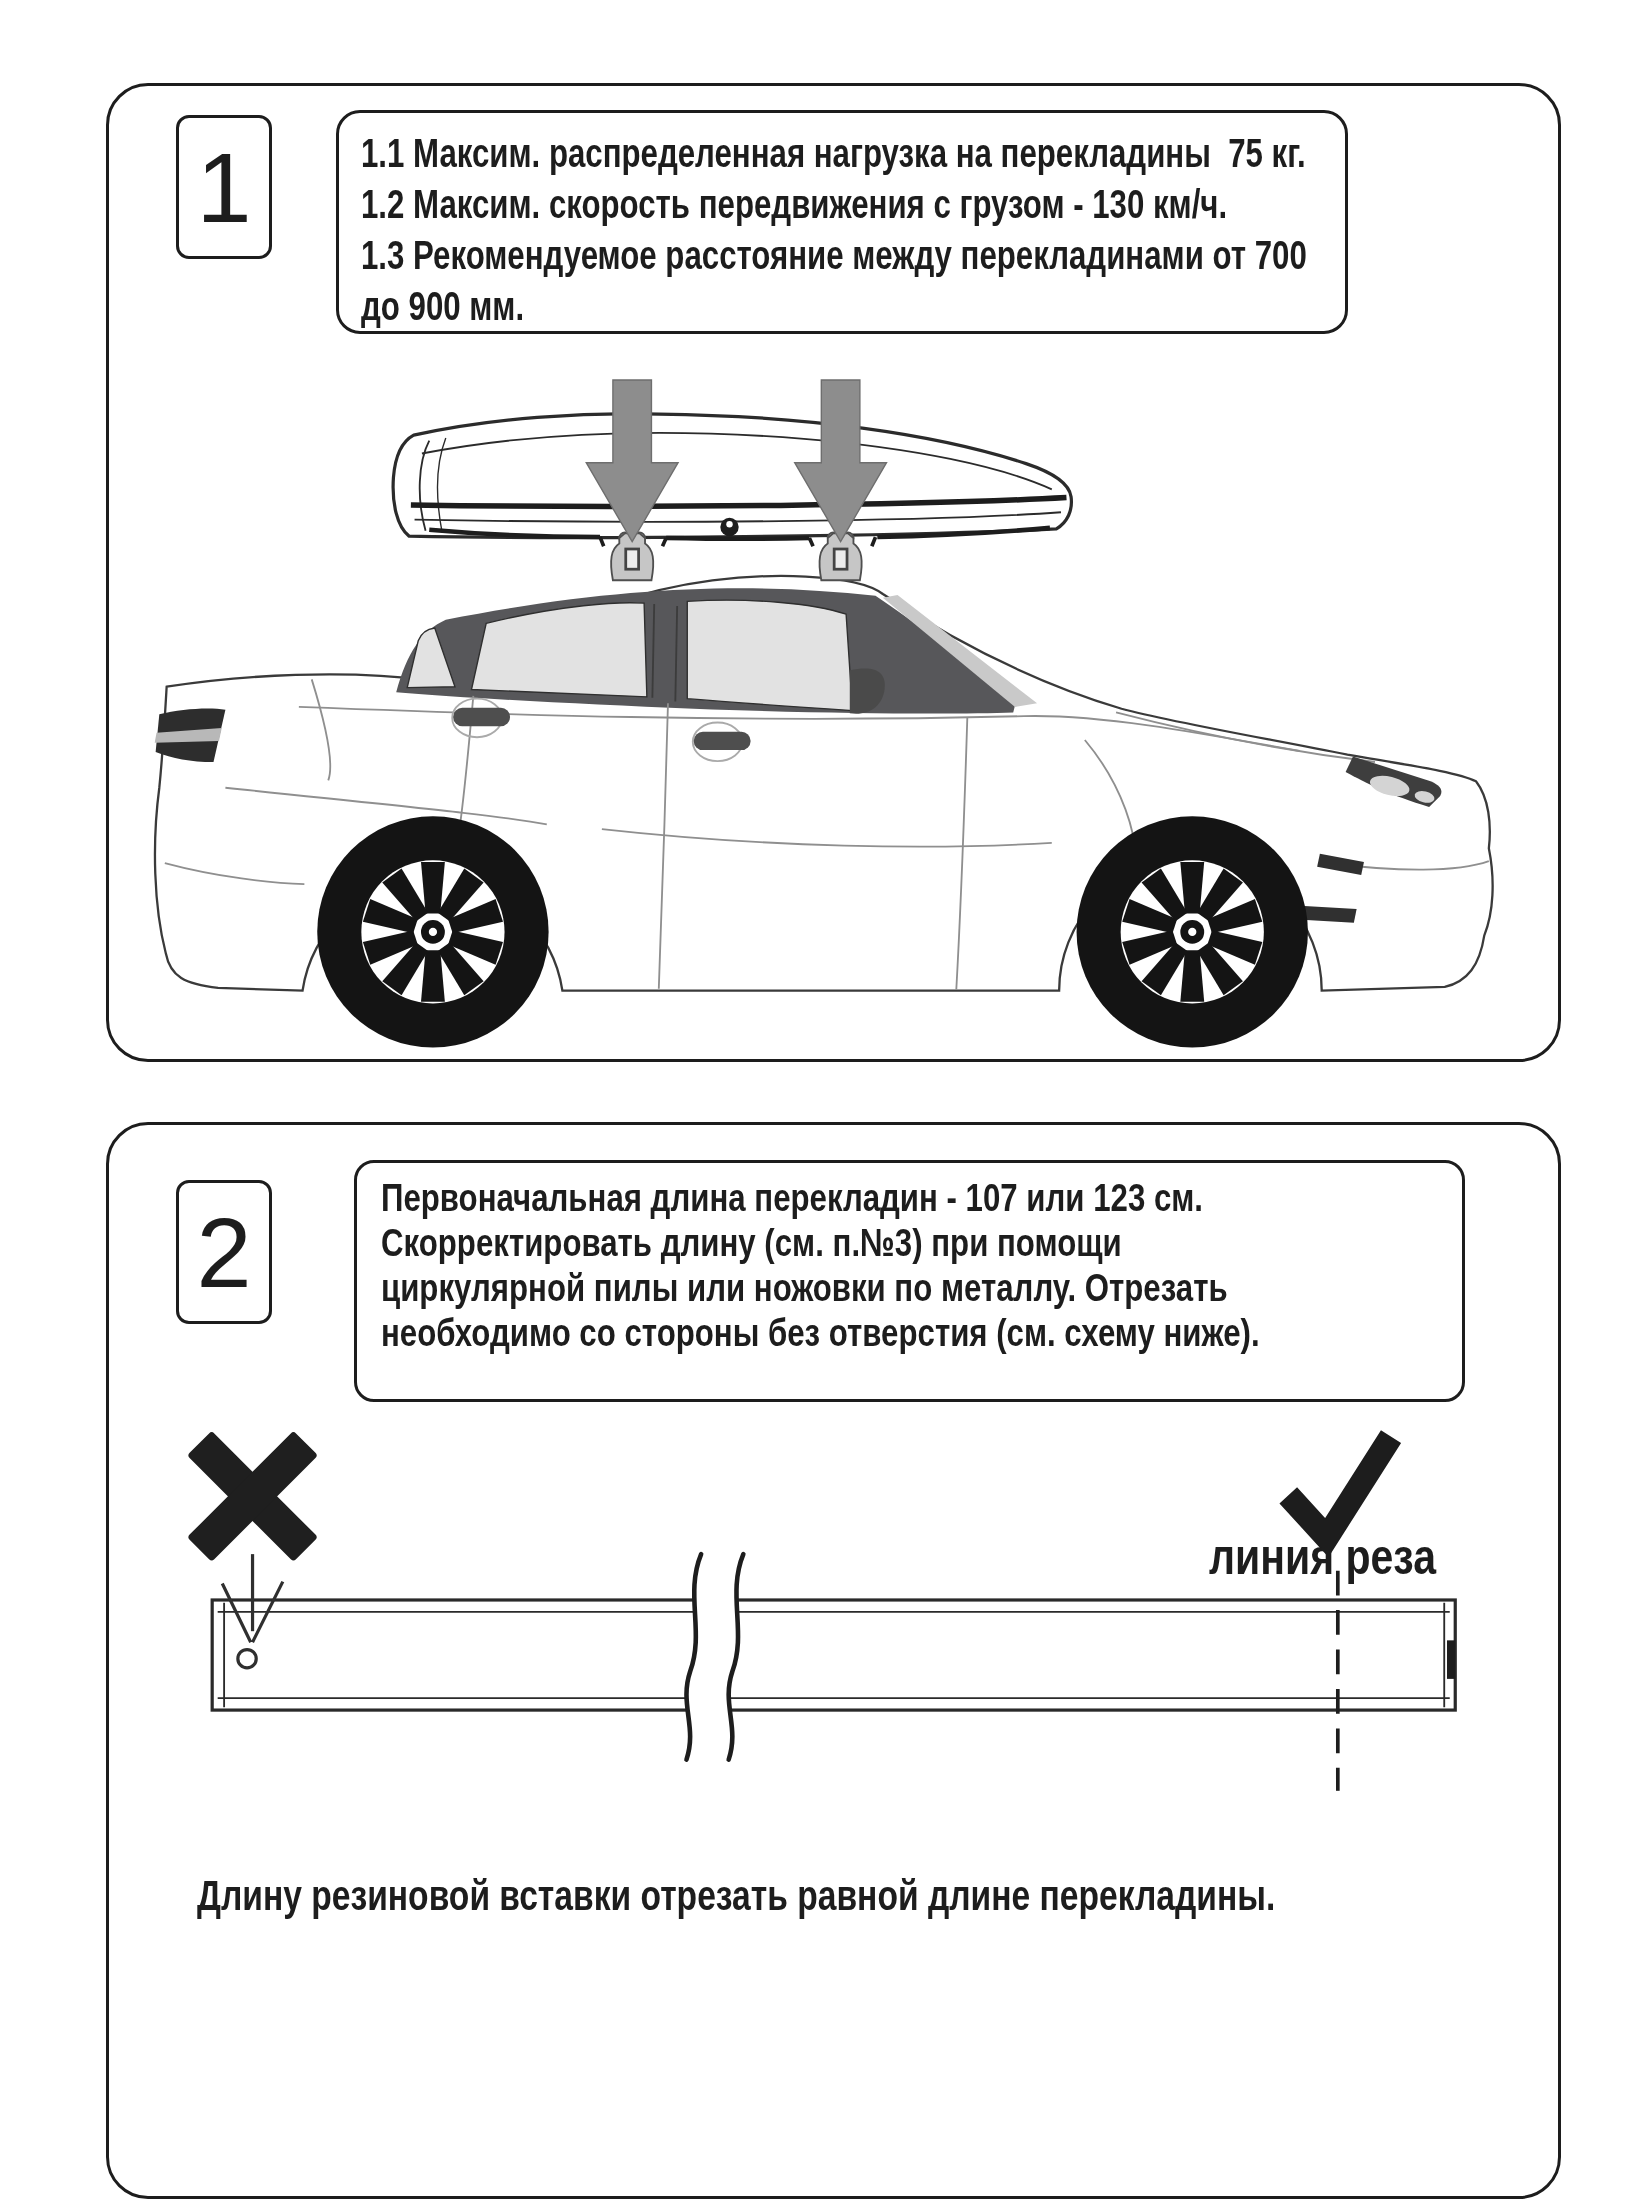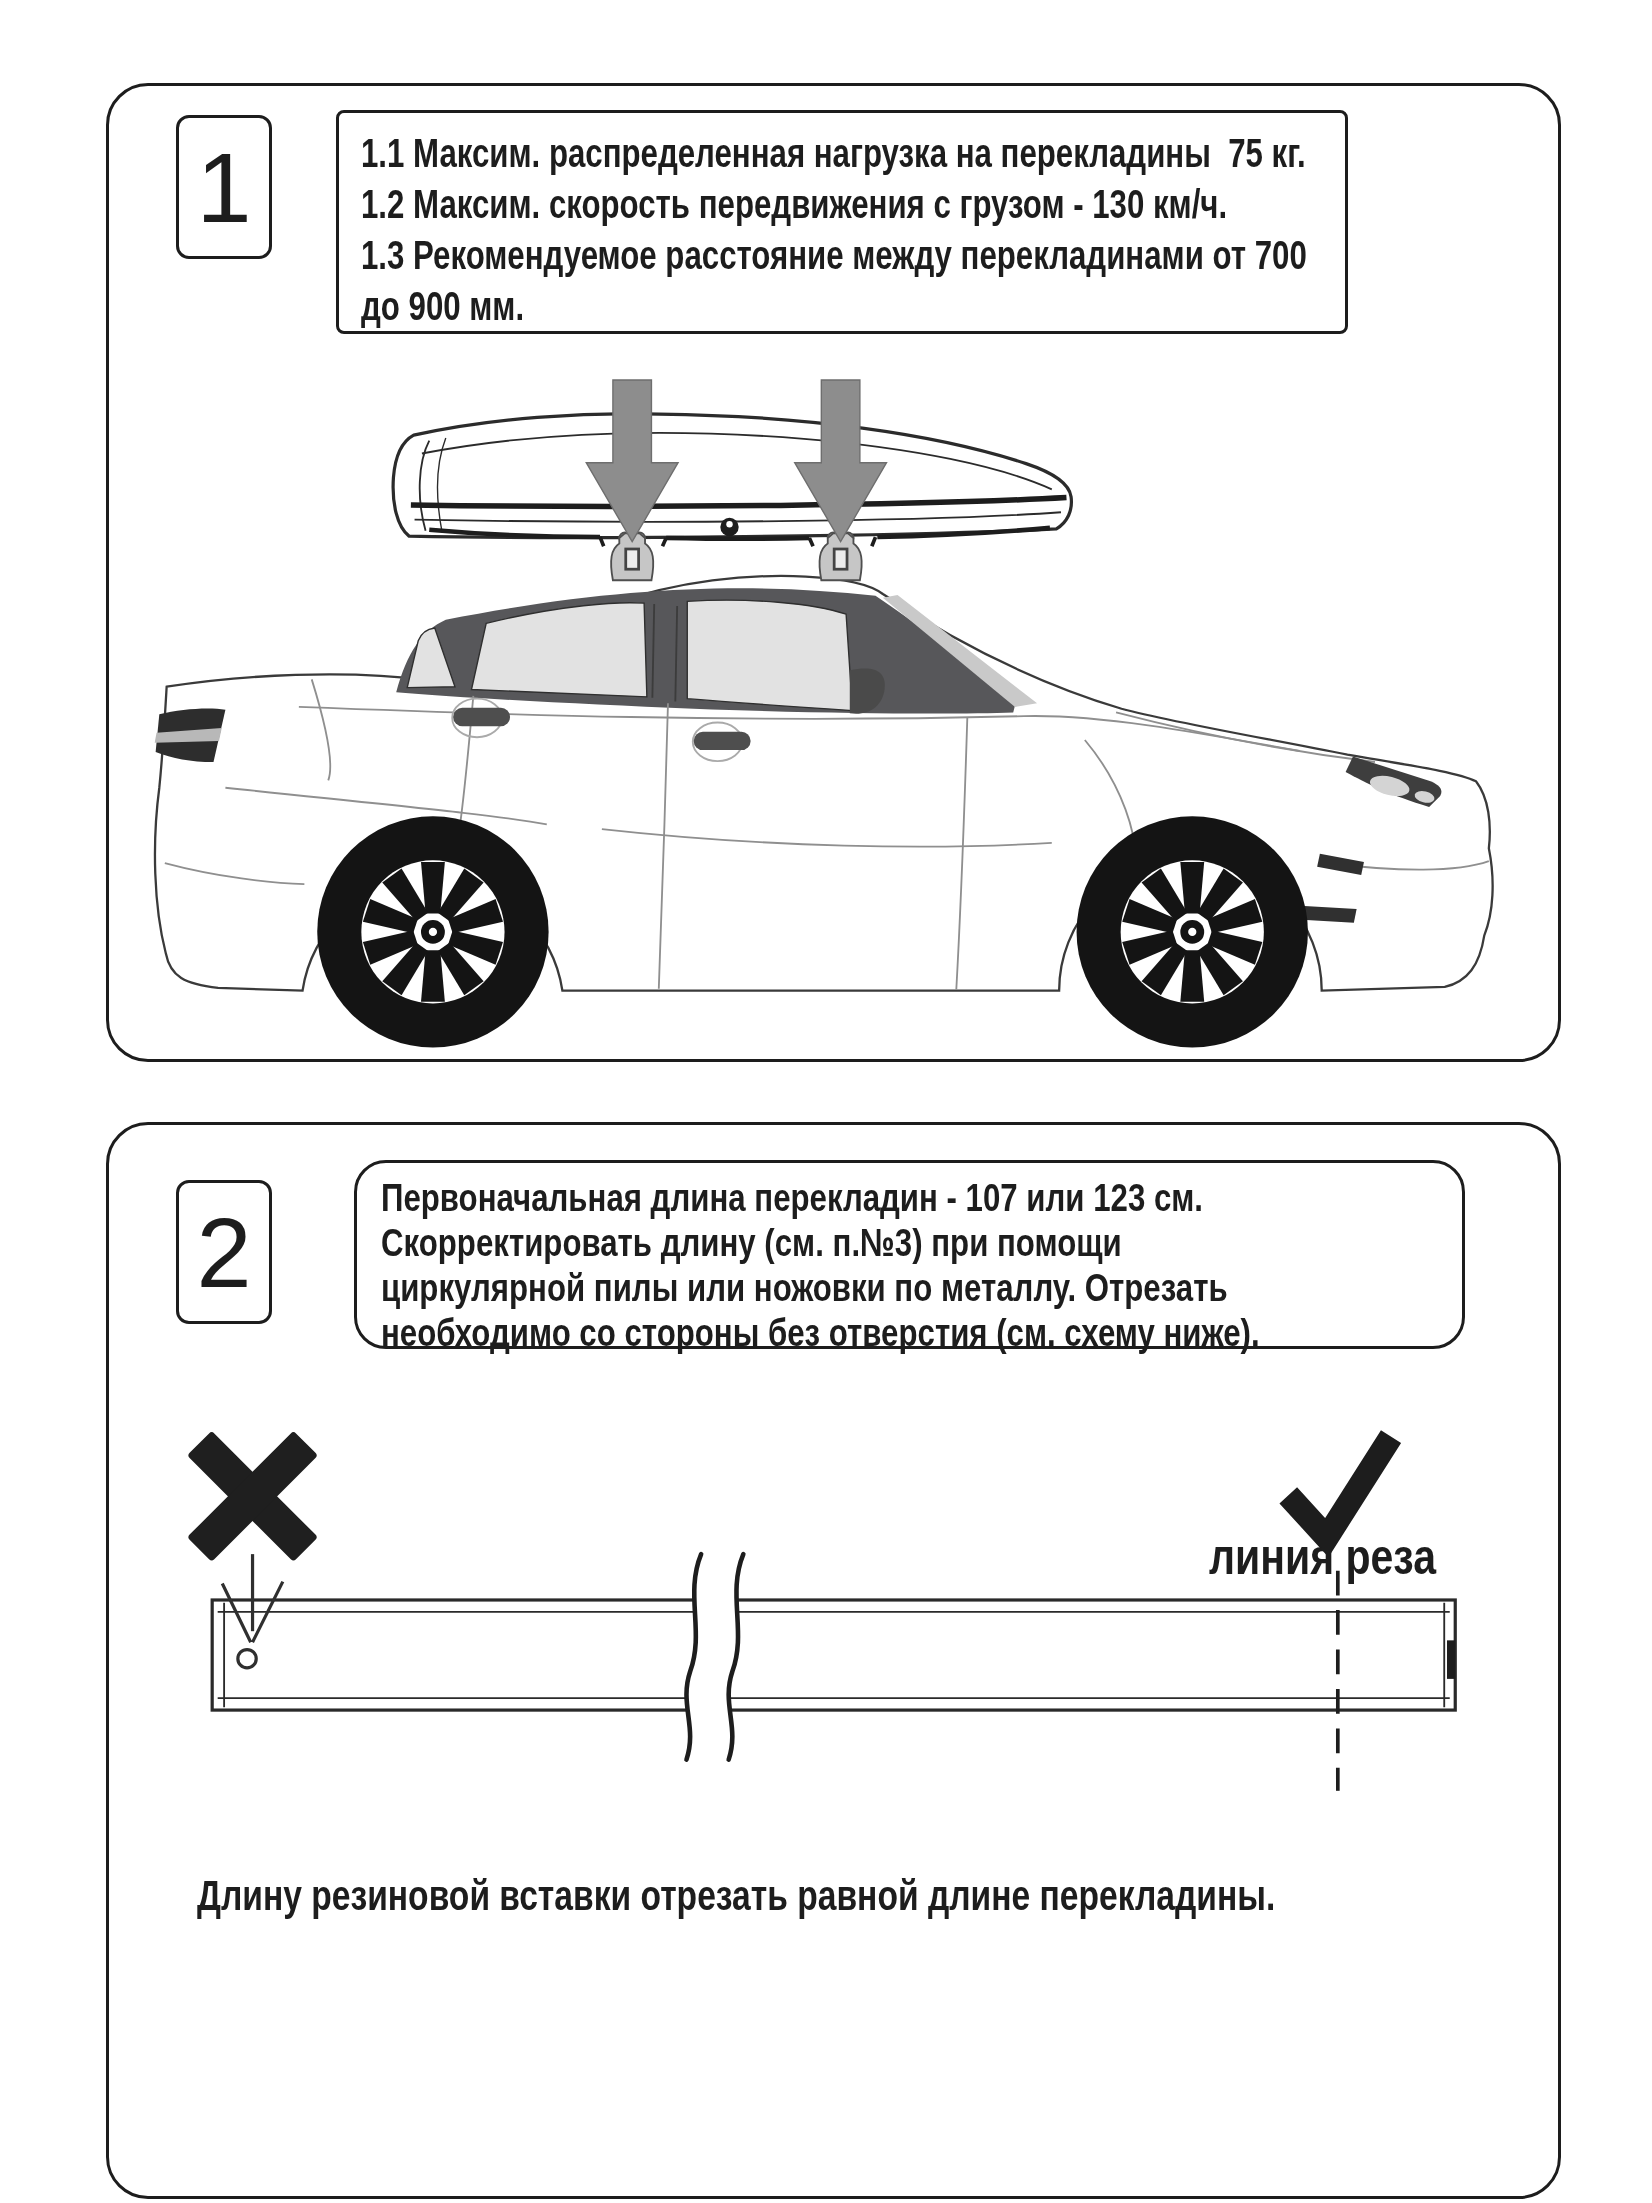--- a/index.html
+++ b/index.html
@@ -7,22 +7,22 @@
         font-family:"Liberation Sans",sans-serif;color:#1d1d1d;}
   .panel{position:absolute;border:3.7px solid #1d1d1d;border-radius:42px;background:#ffffff;}
   #panel1{left:106px;top:83px;width:1449px;height:973px;}
   #panel2{left:106px;top:1122px;width:1449px;height:1071px;}
   .stepbox{position:absolute;border:3.7px solid #1d1d1d;border-radius:13px;background:#fff;
            display:flex;align-items:center;justify-content:center;}
   #step1{left:176px;top:115px;width:90px;height:138px;}
   #step2{left:176px;top:1180px;width:90px;height:138px;}
   .stepnum{font-size:99px;font-weight:400;line-height:1;}
   .notebox{position:absolute;border:3.7px solid #1d1d1d;background:#fff;}
-  #notebox1{left:336px;top:110px;width:1012px;height:224px;border-radius:8px;padding:14.7px 0 0 22px;box-sizing:border-box;}
-  #notebox2{left:354px;top:1160px;width:1111px;height:189px;border-radius:32px;padding:12px 0 0 24px;box-sizing:border-box;}
+  #notebox1{left:336px;top:110px;width:1012px;height:224px;border-radius:24px;padding:14.7px 0 0 22px;box-sizing:border-box;}
+  #notebox2{left:354px;top:1160px;width:1111px;height:242px;border-radius:20px;padding:12px 0 0 24px;box-sizing:border-box;}
   .nline{font-weight:bold;white-space:pre;transform-origin:left center;}
   #notebox1 .nline{font-size:40px;line-height:51px;transform:scaleX(0.78);}
   #notebox2 .nline{font-size:39px;line-height:45px;transform:scaleX(0.80);}
   .svgabs{position:absolute;}
   #cutlabel{position:absolute;left:1148px;top:1528px;width:349px;text-align:center;
             font-size:50px;font-weight:bold;transform:scaleX(0.82);transform-origin:center;white-space:nowrap;}
   #footnote{position:absolute;left:197px;top:1872px;font-size:42px;font-weight:bold;
             transform:scaleX(0.80);transform-origin:left center;white-space:pre;}
 </style>
 </head>

